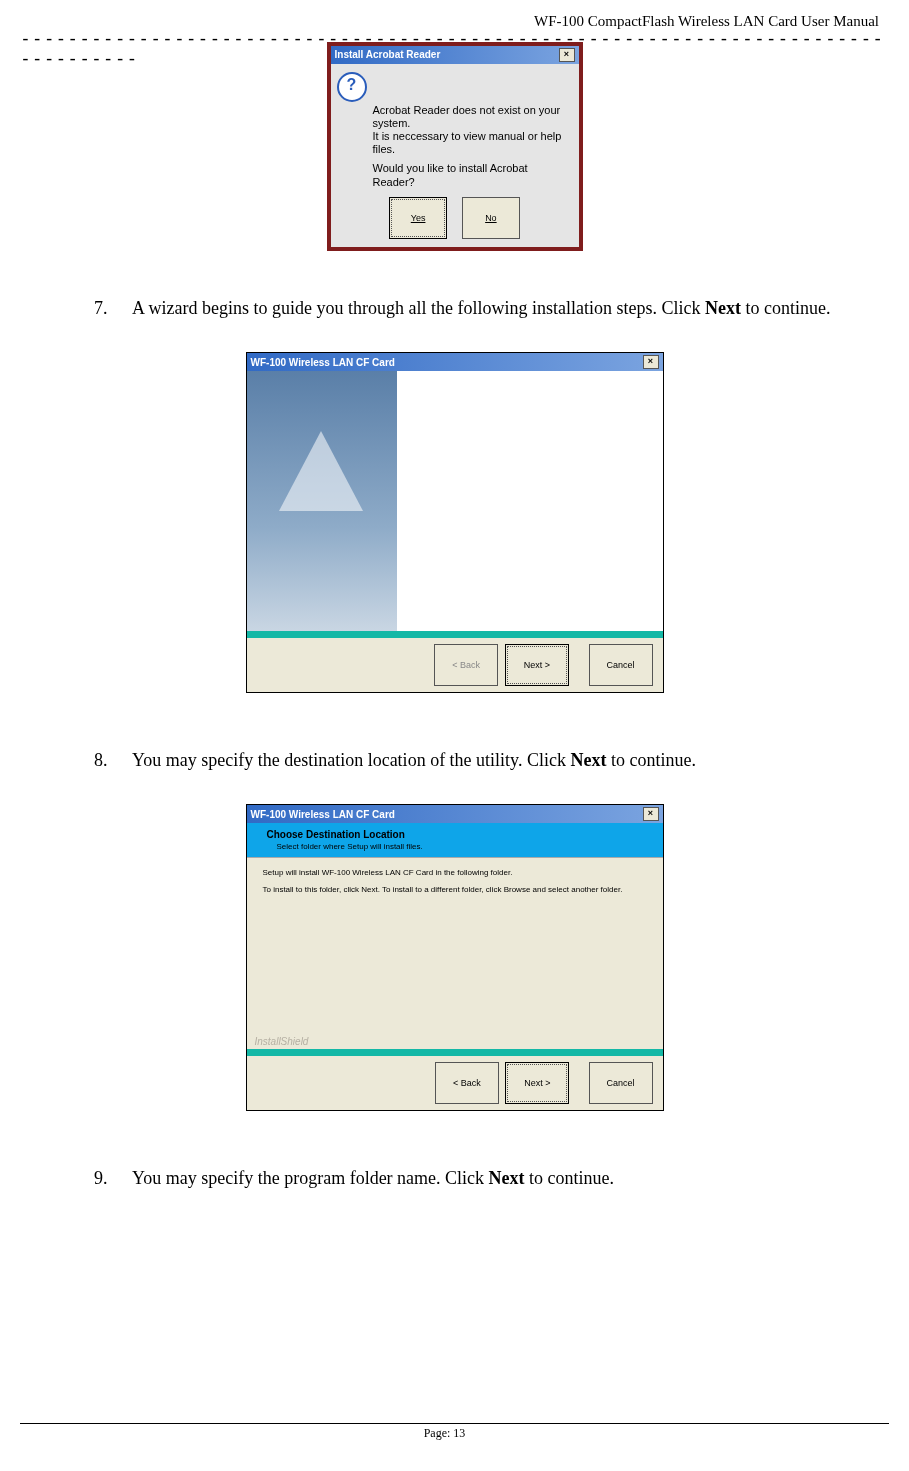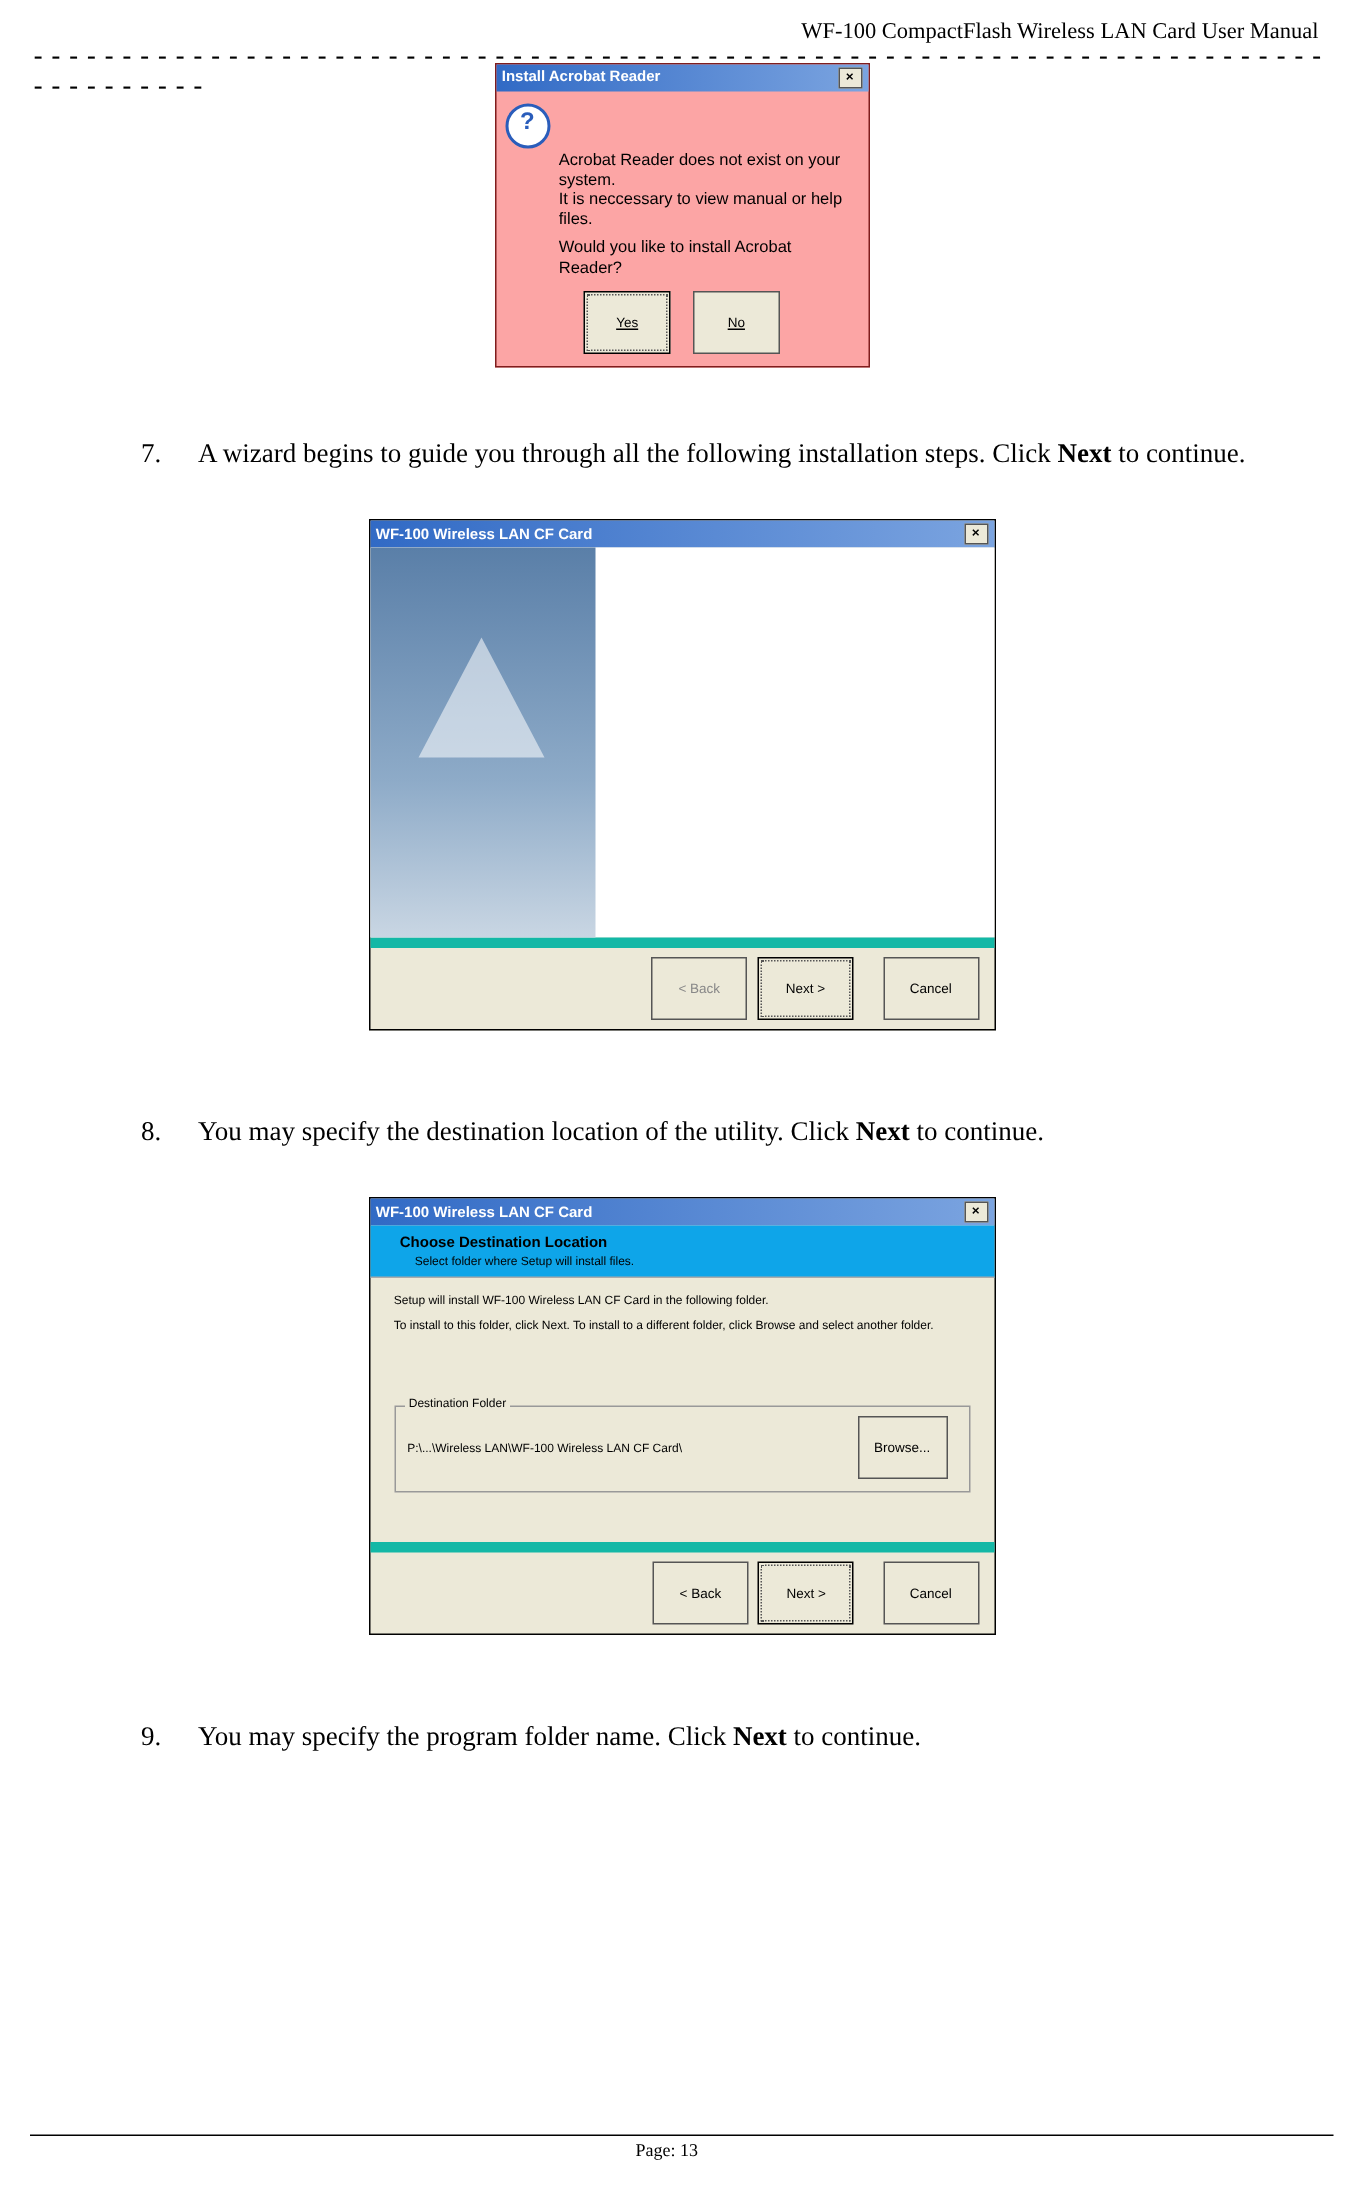--- a/index.html
+++ b/index.html
@@ -26,22 +26,22 @@
       font-size: 18px;
       letter-spacing: 1px;
       margin-top: -2px;
       line-height: 1.1;
       white-space: pre-wrap;
       word-break: break-all;
     }
     .dialog-acrobat {
       width: 248px;
       margin: -26px auto 0 auto;
-      border: 1px solid #7f1d1d;
-      background: #fca5a5;
+      border: 4px solid #7f1d1d;
+      background: #e5e5e5;
       font-family: Tahoma, sans-serif;
       font-size: 10px;
       position: relative;
     }
     .titlebar {
       background: linear-gradient(to right, #316ac5, #7ba4e0);
       color: #fff;
       font-weight: bold;
       padding: 2px 4px;
       display: flex;
@@ -317,28 +317,22 @@
       <span>WF-100 Wireless LAN CF Card</span>
       <span class="titlebar-close">×</span>
     </div>
     <div class="wizard-header-white">
       <div class="hdr-title">Choose Destination Location</div>
       <div class="hdr-sub">Select folder where Setup will install files.</div>
     </div>
     <div class="wizard-dest-body">
       <div class="dest-para">Setup will install WF-100 Wireless LAN CF Card in the following folder.</div>
       <div class="dest-para">To install to this folder, click Next. To install to a different folder, click Browse and select another folder.</div>
-      <div class="dest-folder-box">
-        <div class="legend">Destination Folder</div>
-        <div class="dest-folder-row">
-          <div class="dest-path">P:\...\Wireless LAN\WF-100 Wireless LAN CF Card\</div>
-          <span class="win-btn browse-btn"><span>Browse...</span></span>
-        </div>
-      </div>
-    </div>
+    </div>
+    <div class="install-watermark">InstallShield</div>
     <div class="wizard-footer">
       <span class="win-btn">&lt; Back</span>
       <span class="win-btn default">Next &gt;</span>
       <span style="display:inline-block;width:10px"></span>
       <span class="win-btn">Cancel</span>
     </div>
   </div>
 
   <div class="step-item" style="margin-top:55px">
     <div class="step-num">9.</div>

